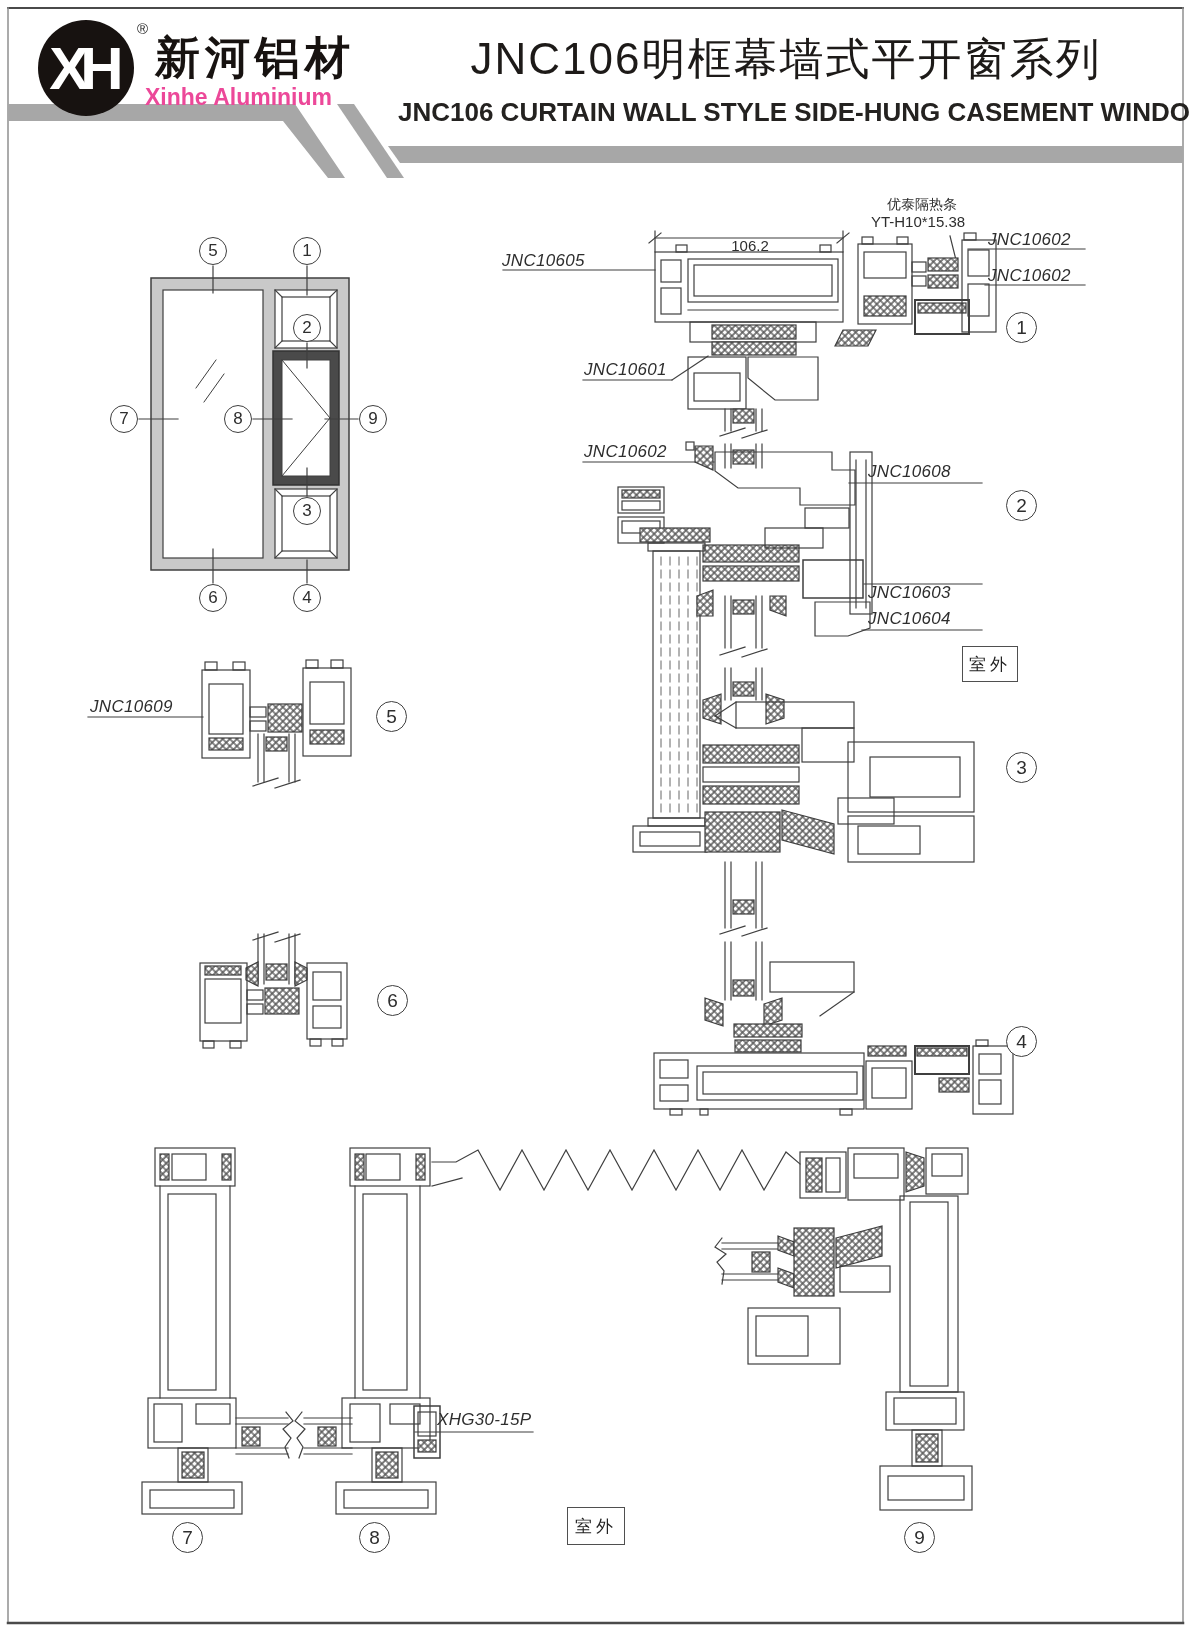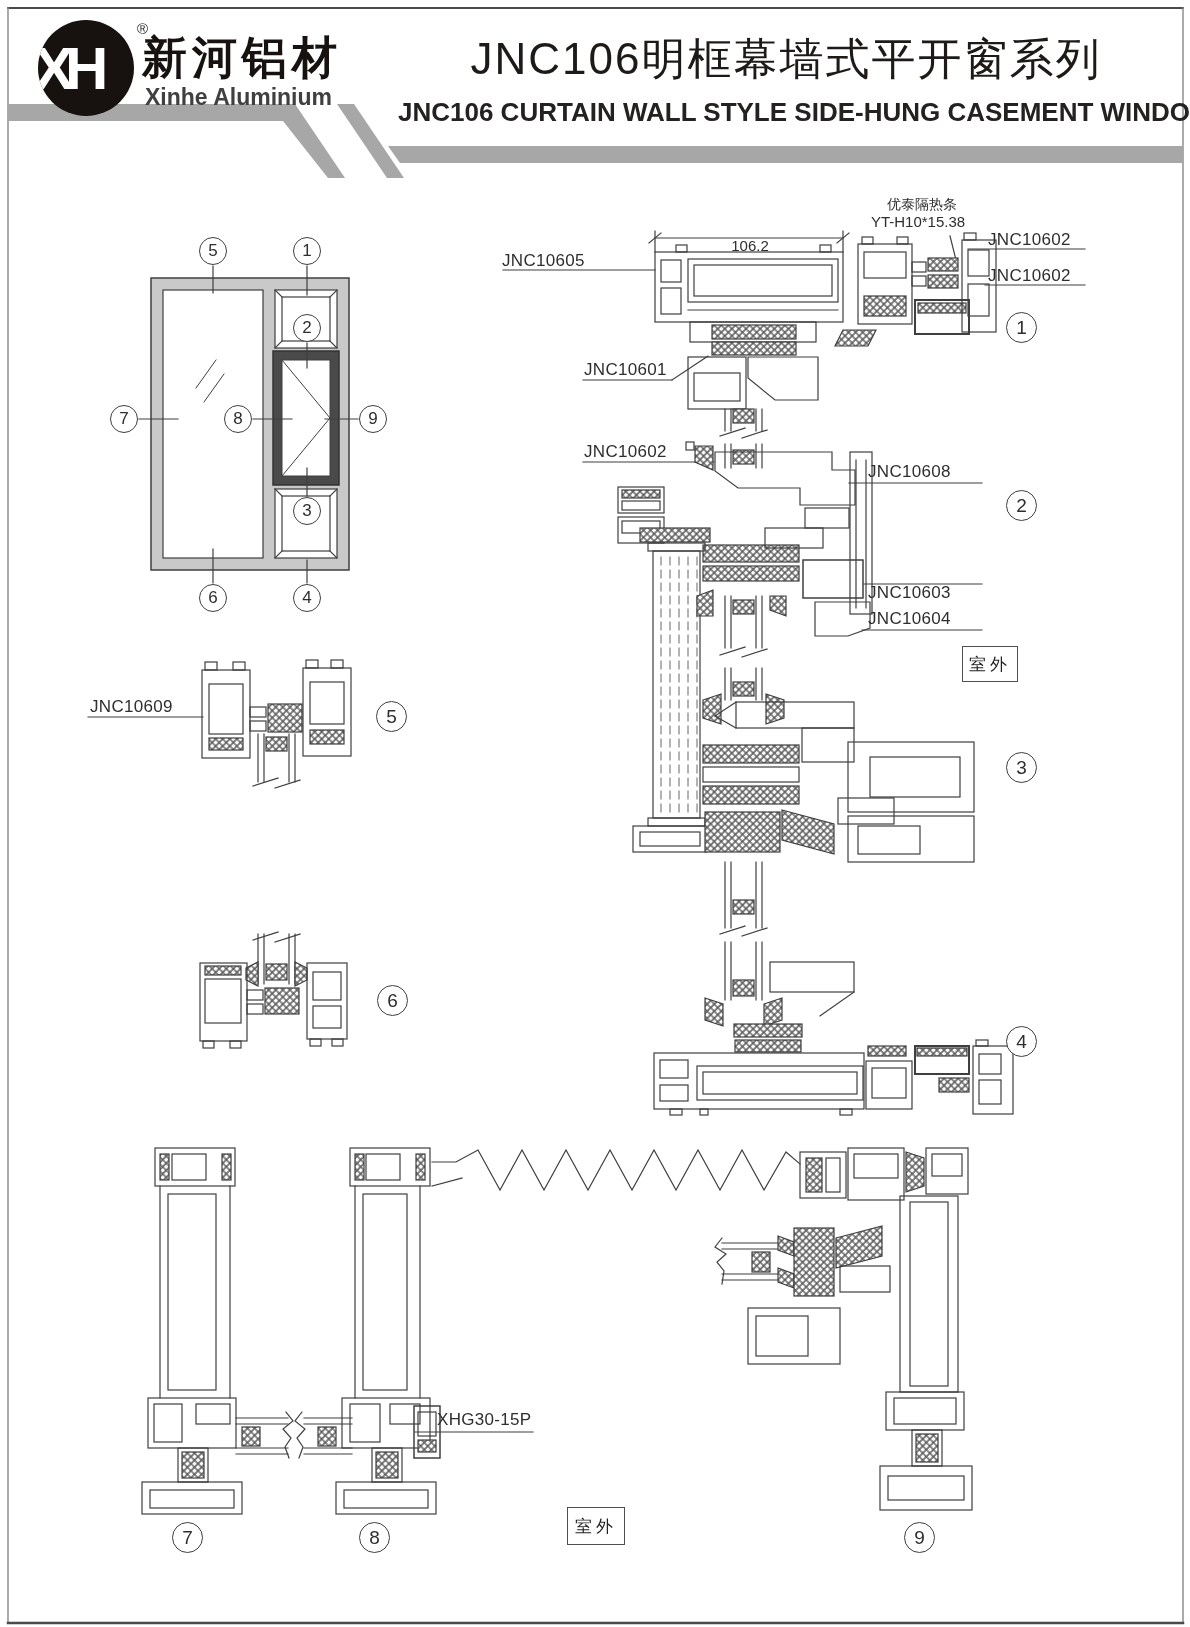--- a/index.html
+++ b/index.html
@@ -2,32 +2,32 @@
 <html><head>
 <meta charset="utf-8">
 <style>
   html,body{margin:0;padding:0;background:#e8e8e8;}
   .page{position:relative;width:1190px;height:1627px;background:#ffffff;margin:0 auto;
         font-family:"Liberation Sans",sans-serif;overflow:hidden;}
   .art{position:absolute;left:0;top:0;}
 
   
   .logo{position:absolute;left:38px;top:20px;width:96px;height:96px;background:#171210;
-        border-radius:50%;display:flex;align-items:center;justify-content:flex-start;overflow:hidden;}
+        border-radius:50%;display:flex;align-items:center;justify-content:center;overflow:hidden;}
   .logo span{color:#fff;font-weight:bold;font-size:60px;letter-spacing:-9px;transform:translateX(-4px);}
   .reg{position:absolute;left:137px;top:20px;font-size:15px;color:#2a2a2a;}
-  .brand-cn{position:absolute;left:142px;top:28px;font-size:45px;font-weight:bold;color:#171210;letter-spacing:5px;white-space:nowrap;}
-  .brand-en{position:absolute;left:145px;top:84px;font-size:23px;font-weight:bold;color:#404040;white-space:nowrap;}
+  .brand-cn{position:absolute;left:155px;top:28px;font-size:45px;font-weight:bold;color:#171210;letter-spacing:5px;white-space:nowrap;}
+  .brand-en{position:absolute;left:145px;top:84px;font-size:23px;font-weight:bold;color:#ec4899;white-space:nowrap;}
   .title-cn{position:absolute;left:430px;top:30px;width:712px;text-align:center;font-size:44px;
             font-weight:normal;color:#1d1a18;letter-spacing:2px;white-space:nowrap;}
   .title-en{position:absolute;left:398px;top:97px;width:748px;text-align:center;font-size:26px;
             font-weight:bold;color:#242220;white-space:nowrap;}
 
   
-  .lbl{position:absolute;font-size:17px;color:#2e2e2e;letter-spacing:.3px;white-space:nowrap;}
+  .lbl{position:absolute;font-size:17px;color:#2e2e2e;letter-spacing:.3px;white-space:nowrap;font-style:italic;}
   .dim{position:absolute;font-size:15px;color:#2e2e2e;text-align:center;white-space:nowrap;}
   .note{position:absolute;font-size:14px;color:#2e2e2e;text-align:center;white-space:nowrap;}
 
   
   .co{position:absolute;width:28px;height:28px;border:1.4px solid #3f3f3f;border-radius:50%;
       background:#fff;font-size:17px;line-height:26px;text-align:center;color:#2e2e2e;box-sizing:border-box;}
   .sm{width:31px;height:31px;font-size:19px;line-height:29px;}
 
   .outdoor{position:absolute;border:1.2px solid #4f4f4f;background:#fff;display:flex;align-items:center;
            justify-content:center;font-family:"Liberation Serif",serif;font-size:17px;letter-spacing:4px;

